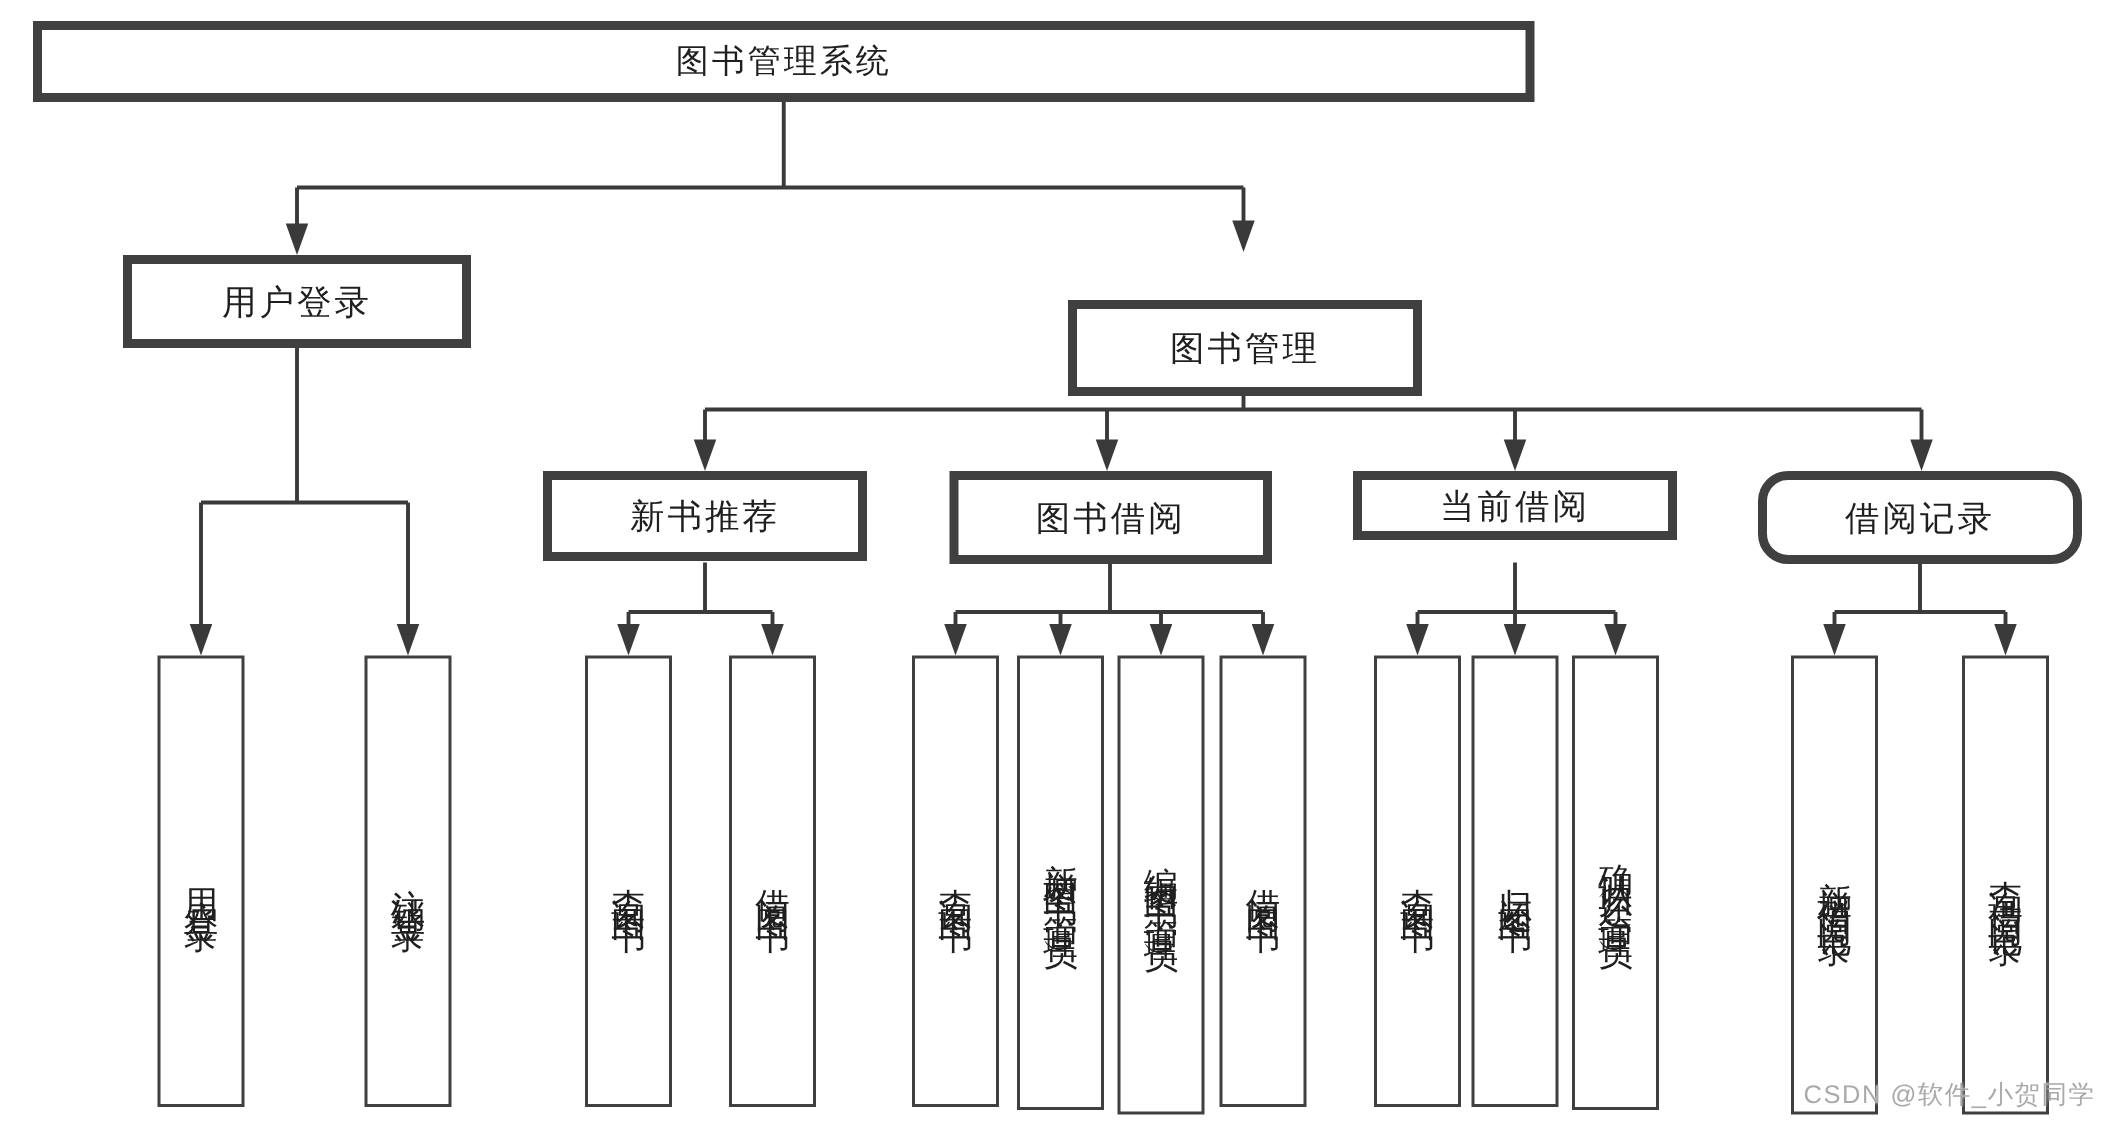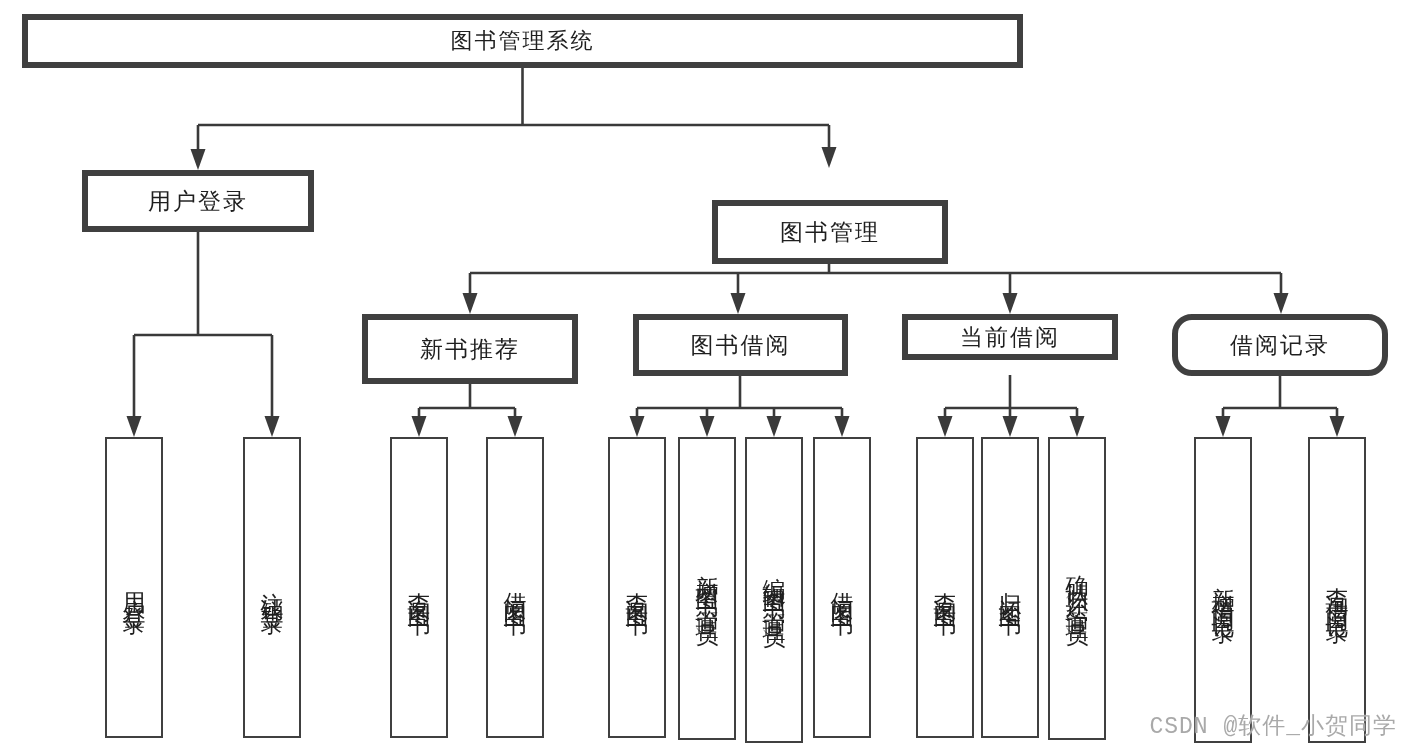--- a/index.html
+++ b/index.html
@@ -46,27 +46,26 @@
     writing-mode: vertical-rl;
     text-orientation: mixed;
     font-size: 23px;
     letter-spacing: 7px;
     line-height: 1;
   }
   .watermark {
     position: absolute;
     right: 8px;
     bottom: 6px;
-    font-size: 23px;
+    font-size: 17px;
     letter-spacing: 1px;
     color: #a9a9a9;
     text-shadow: 0 0 2px #ffffff;
     z-index: 2;
     white-space: nowrap;
-    font-family: Liberation Mono, monospace;
   }
 </style>
 </head>
 <body>
 
 <div class="canvas">
 
   <svg class="connectors" width="1405" height="747" viewBox="0 0 1405 747">
     <g stroke="#3a3a3a" stroke-width="2.6" fill="none">
 
@@ -144,21 +143,21 @@
     <span>图书管理系统</span>
   </div>
 
   <div class="node h-node" style="left:82px; top:170px; width:232px; height:62px;">
     <span>用户登录</span>
   </div>
   <div class="node h-node" style="left:712px; top:169px; width:236px; height:64px;margin-top:31px;">
     <span>图书管理</span>
   </div>
 
-  <div class="node h-node" style="left:362px; top:314px; width:216px; height:70px;">
+  <div class="node h-node" style="left:362px; top:314px; width:216px; height:60px;">
     <span>新书推荐</span>
   </div>
   <div class="node h-node" style="left:633px; top:314px; width:215px; height:62px;">
     <span>图书借阅</span>
   </div>
   <div class="node h-node" style="left:902px; top:314px; width:216px; height:46px;">
     <span>当前借阅</span>
   </div>
   <div class="node h-node" style="left:1172px; top:314px; width:216px; height:62px;border-radius:20px;">
     <span>借阅记录</span>

